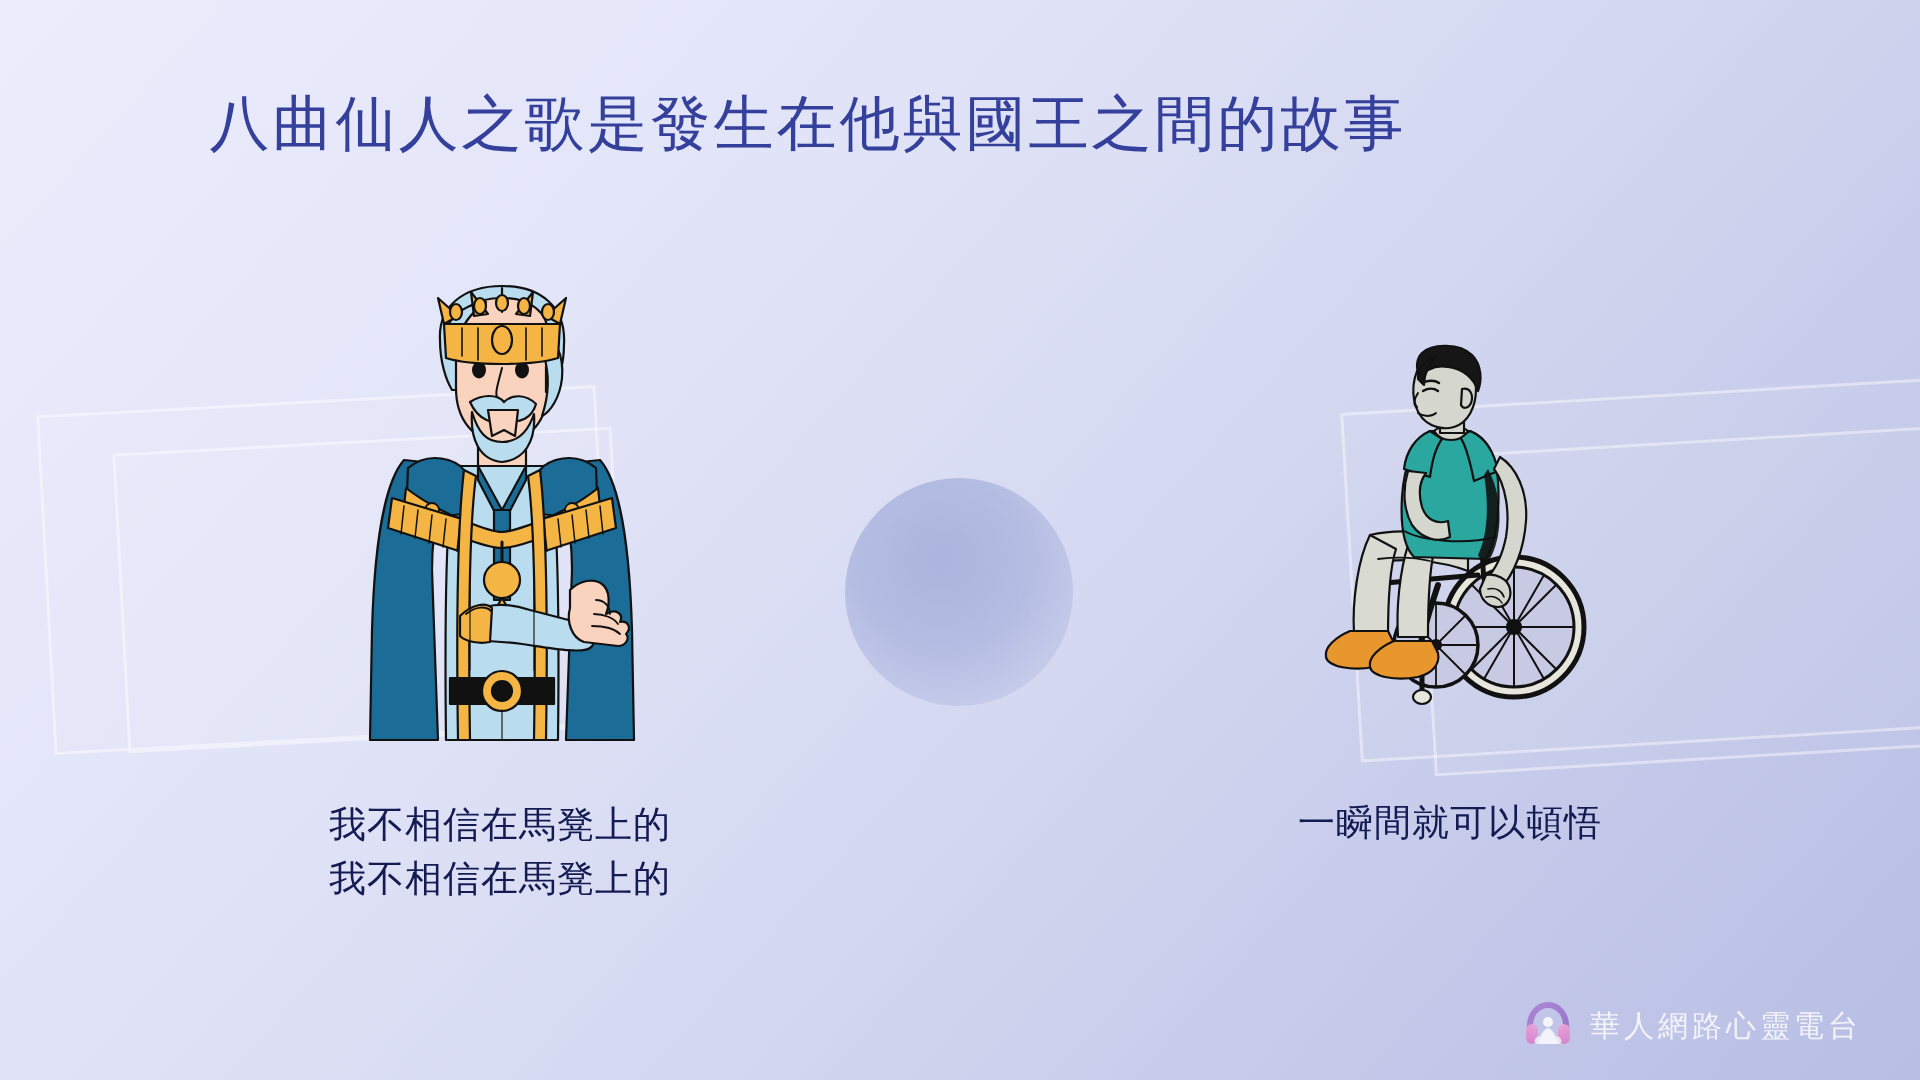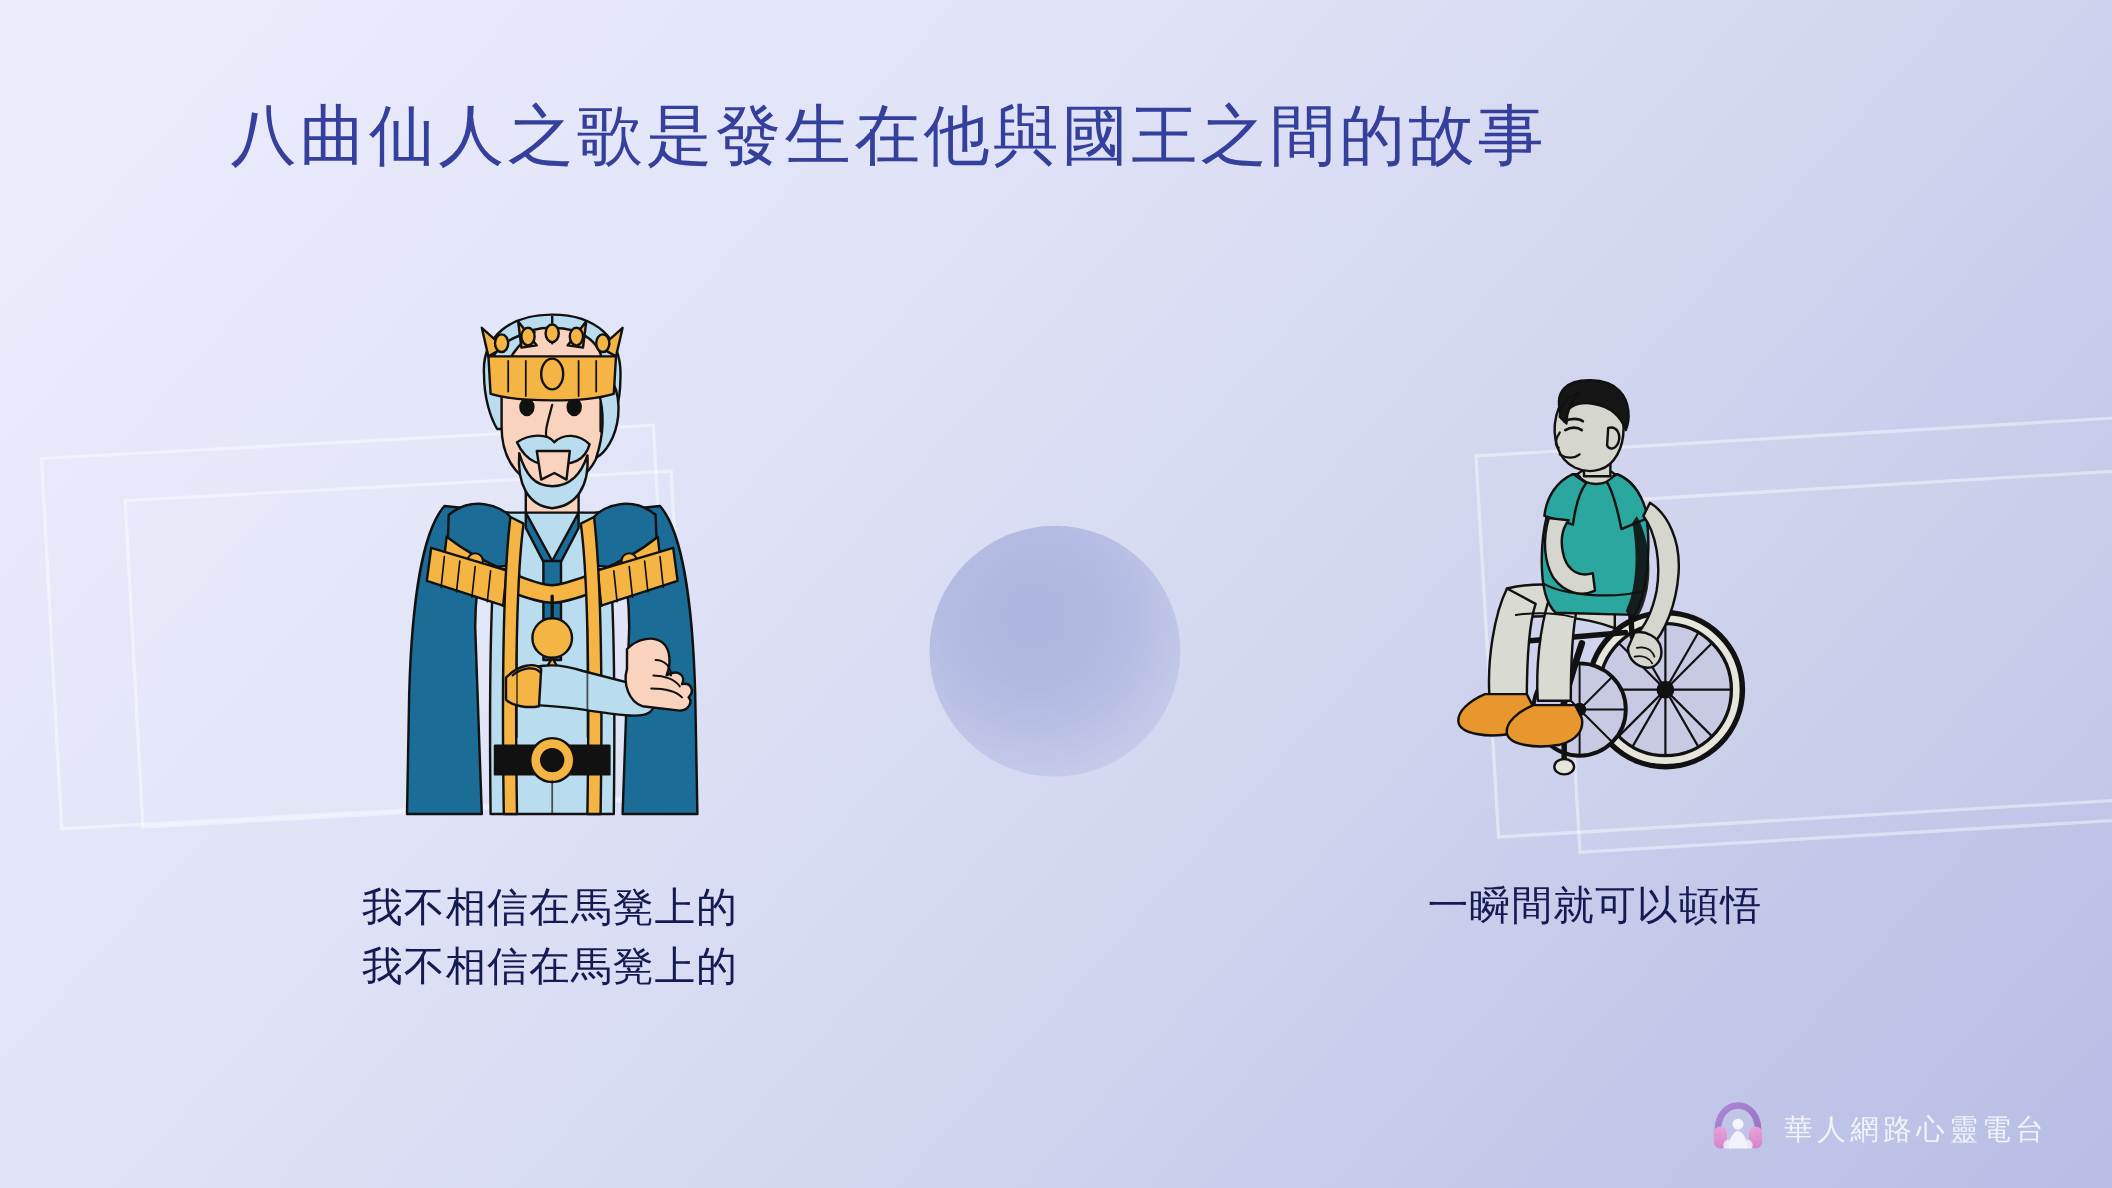--- a/index.html
+++ b/index.html
@@ -76,21 +76,21 @@
   .caption .line { display:block; }
 
   
   #watermark {
     position:absolute;
     right:58px; bottom:28px;
     display:flex; align-items:center; gap:16px;
     opacity:0.88;
   }
   #watermark .wm-text {
-    font-size:26px;
+    font-size:30px;
     color:#ffffff;
     letter-spacing:4px;
     opacity:0.92;
   }
   #wm-logo { width:52px; height:52px; display:block; }
 
   
   #king-illustration { position:absolute; left:352px; top:270px; width:300px; height:470px; }
   #man-illustration  { position:absolute; left:1318px; top:345px; width:290px; height:360px; }
   svg { display:block; overflow:visible; }

